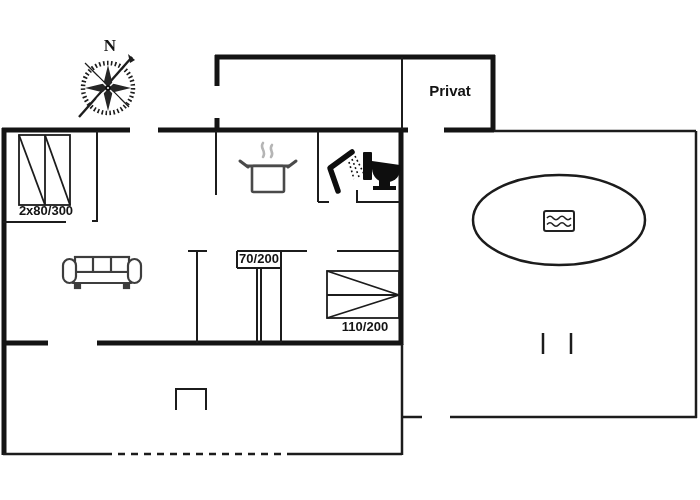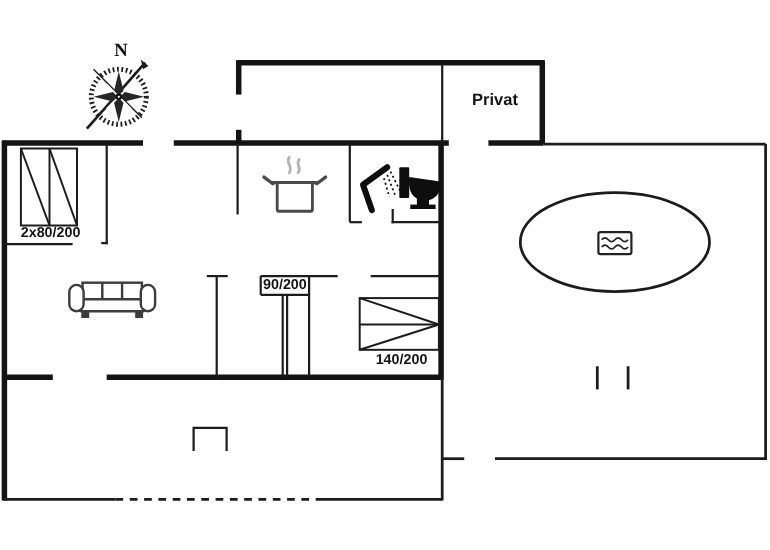--- a/index.html
+++ b/index.html
@@ -152,19 +152,19 @@
       <rect x="14" y="22" width="60" height="11" rx="2"></rect>
       <rect x="5" y="9" width="13" height="24" rx="6.5"></rect>
       <rect x="70" y="9" width="13" height="24" rx="6.5"></rect>
     </g>
   </svg>
 
   <div class="lbl lbl-north" style="left:97px;top:39px;width:26px">N</div>
 
   <div class="lbl lbl-privat" style="left:414px;top:84px;width:72px">Privat</div>
 
-  <div class="lbl" style="left:13px;top:204px;width:66px">2x80/200</div>
+  <div class="lbl" style="left:13px;top:204px;width:66px">2x80/300</div>
 
-  <div class="lbl" style="left:235px;top:252px;width:48px">90/200</div>
+  <div class="lbl" style="left:235px;top:252px;width:48px">70/200</div>
 
-  <div class="lbl" style="left:333px;top:320px;width:64px">140/200</div>
+  <div class="lbl" style="left:333px;top:320px;width:64px">110/200</div>
 
 </div>
 
 </body></html>

